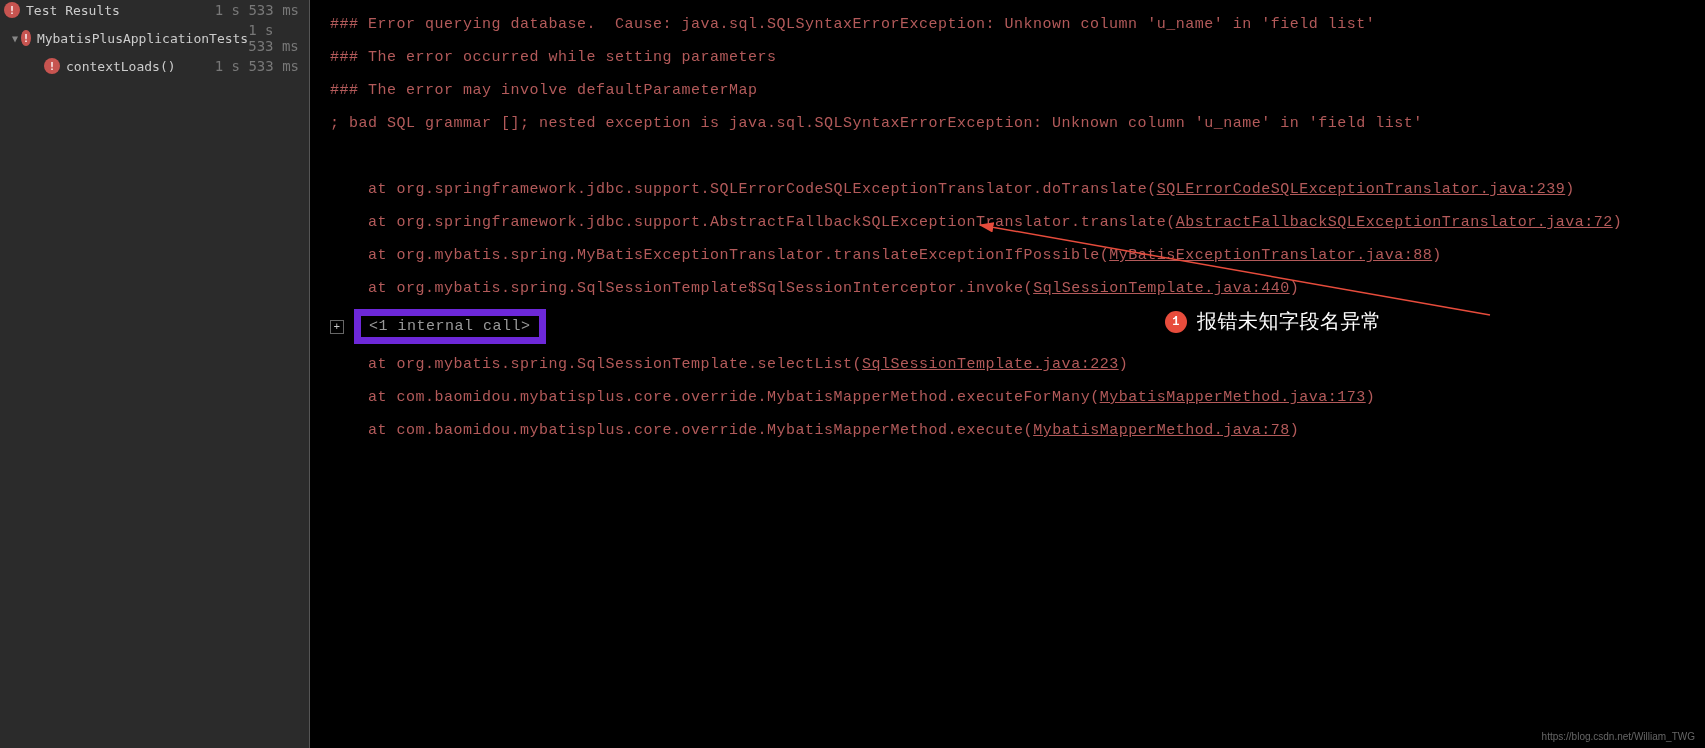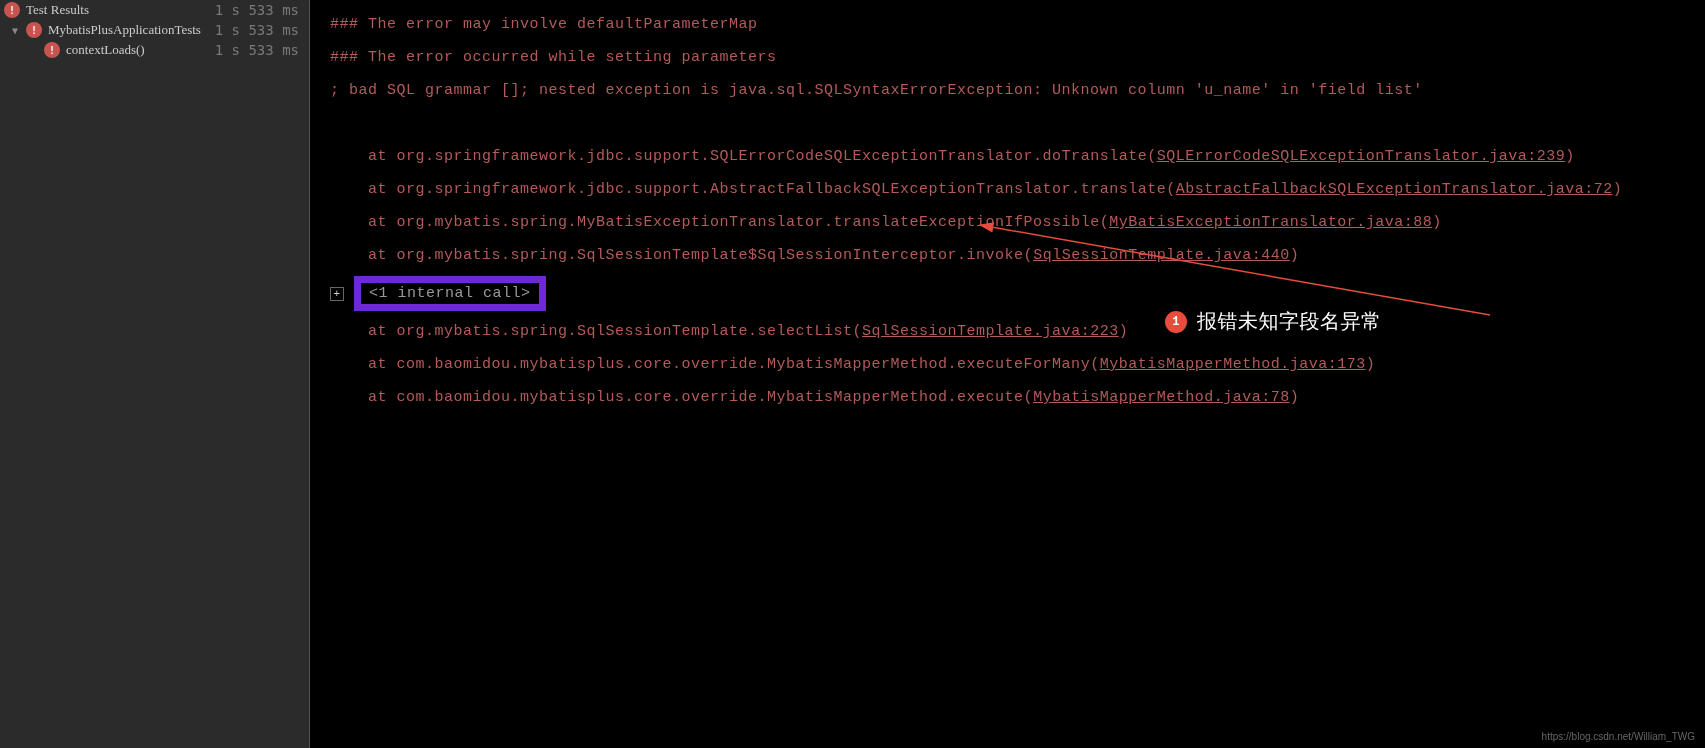--- a/index.html
+++ b/index.html
@@ -58,21 +58,20 @@
       align-items: center;
       justify-content: center;
       margin-right: 6px;
       font-size: 10px;
       color: #fff;
       font-weight: bold;
     }
     .tree-label {
       flex: 1;
       color: #ccc;
-      font-family: Liberation Serif, serif;
     }
     .tree-time {
       color: #787878;
       font-size: 14px;
       margin-left: auto;
       padding-right: 6px;
     }
     .console {
       flex: 1;
       background: #000;
@@ -168,22 +167,23 @@
       <span class="tree-time">1 s 533 ms</span>
     </div>
     <div class="tree-item level2">
       <span class="tree-icon">!</span>
       <span class="tree-label">contextLoads()</span>
       <span class="tree-time">1 s 533 ms</span>
     </div>
   </div>
 
   <div class="console">
+    <div class="console-line">### Error querying database.  Cause: java.sql.SQLSyntaxErrorException: Unknown column 'u_name' in 'field list'</div>
+    <div class="console-line">### The error occurred while setting parameters</div>
     <div class="console-line">### The error may involve defaultParameterMap</div>
-    <div class="console-line">### The error occurred while setting parameters</div>
     <div class="console-line">; bad SQL grammar []; nested exception is java.sql.SQLSyntaxErrorException: Unknown column 'u_name' in 'field list'</div>
     <div class="console-line">&nbsp;</div>
     <div class="console-line"><span>    at org.springframework.jdbc.support.SQLErrorCodeSQLExceptionTranslator.doTranslate(</span><span class="code-link">SQLErrorCodeSQLExceptionTranslator.java:239</span><span>)</span></div>
     <div class="console-line"><span>    at org.springframework.jdbc.support.AbstractFallbackSQLExceptionTranslator.translate(</span><span class="code-link">AbstractFallbackSQLExceptionTranslator.java:72</span><span>)</span></div>
     <div class="console-line"><span>    at org.mybatis.spring.MyBatisExceptionTranslator.translateExceptionIfPossible(</span><span class="code-link">MyBatisExceptionTranslator.java:88</span><span>)</span></div>
     <div class="console-line"><span>    at org.mybatis.spring.SqlSessionTemplate$SqlSessionInterceptor.invoke(</span><span class="code-link">SqlSessionTemplate.java:440</span><span>)</span></div>
     <div class="fold-indicator">
       <span class="fold-plus">+</span>
       <span class="fold-text">&lt;1 internal call&gt;</span>
     </div>

